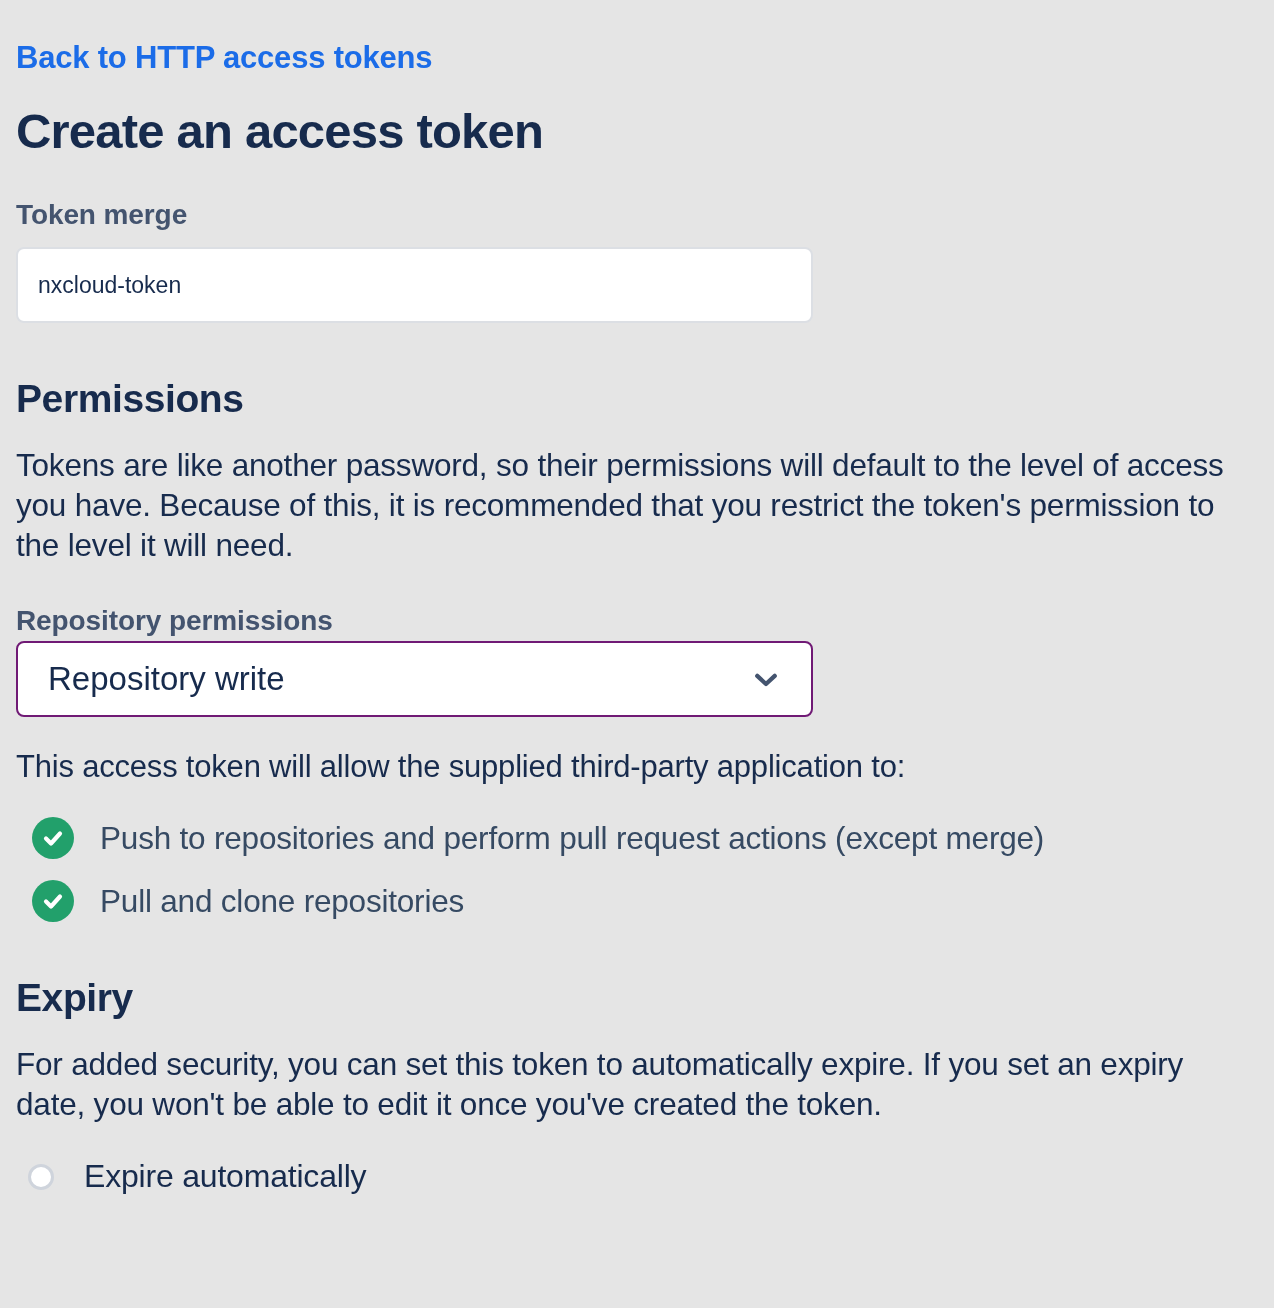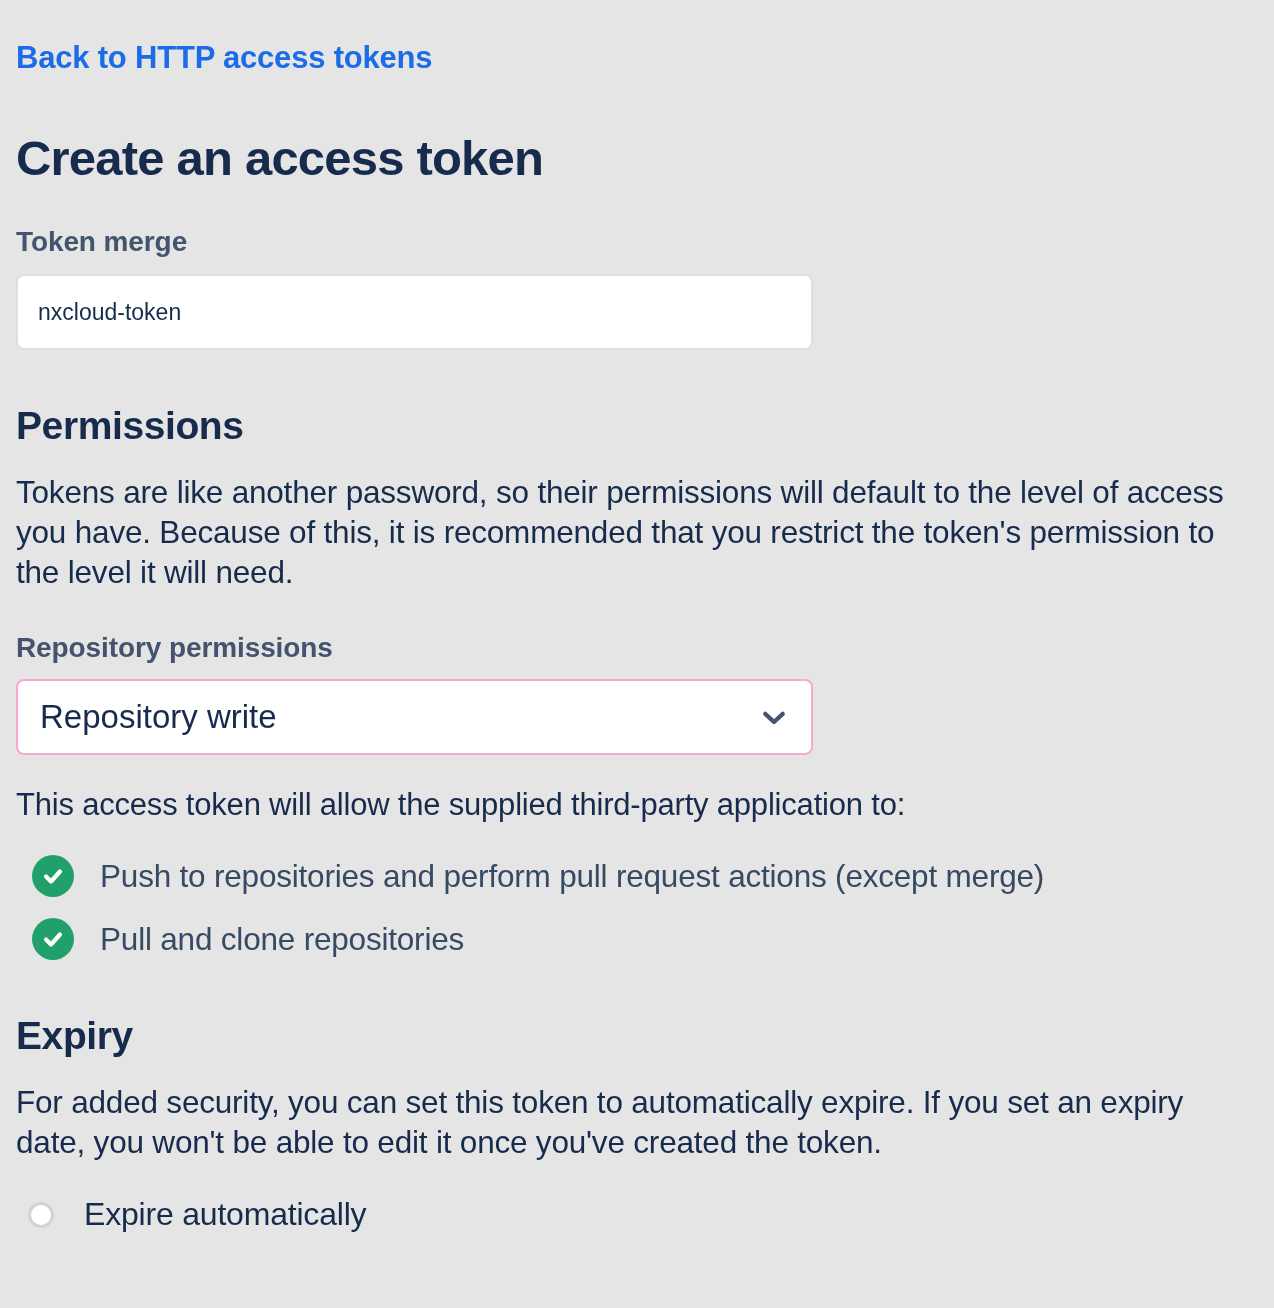--- a/index.html
+++ b/index.html
@@ -18,21 +18,21 @@
   .back-link {
     display: inline-block;
     color: #1b6ce8;
     font-size: 31px;
     font-weight: 700;
     text-decoration: none;
     cursor: pointer;
     letter-spacing: -0.2px;
   }
   h1.page-title {
-    margin-top: 54px;
+    margin-top: 27px;
     font-size: 49px;
     font-weight: 700;
     letter-spacing: -0.8px;
     color: #172b4d;
   }
   .field-label {
     display: block;
     margin-top: 40px;
     font-size: 28px;
     font-weight: 700;
@@ -61,30 +61,30 @@
   }
   p.body-text {
     margin-top: 24px;
     font-size: 31.5px;
     line-height: 40px;
     max-width: 1218px;
     color: #172b4d;
     letter-spacing: -0.2px;
   }
   .select-box {
-    margin-top: 15px;
+    margin-top: 4px;
     width: 797px;
     height: 76px;
-    border: 2px solid #f9a8d4;
+    border: 2px solid #701a75;
     border-radius: 8px;
     background: #ffffff;
     display: flex;
     align-items: center;
     justify-content: space-between;
-    padding: 0 22px;
+    padding: 0 30px;
     cursor: pointer;
   }
   .select-box .select-value {
     font-size: 33px;
     color: #172b4d;
   }
   .chevron-icon {
     width: 30px;
     height: 30px;
     display: flex;

